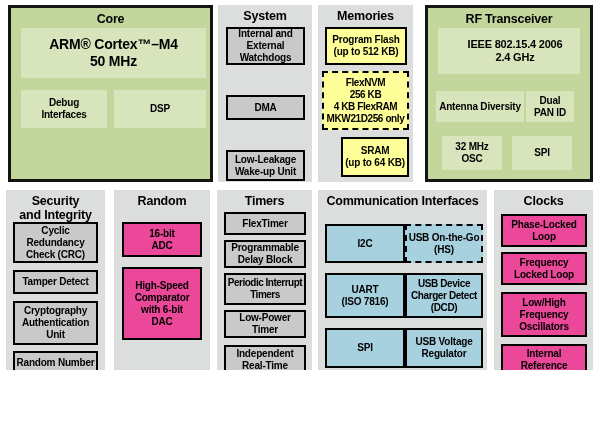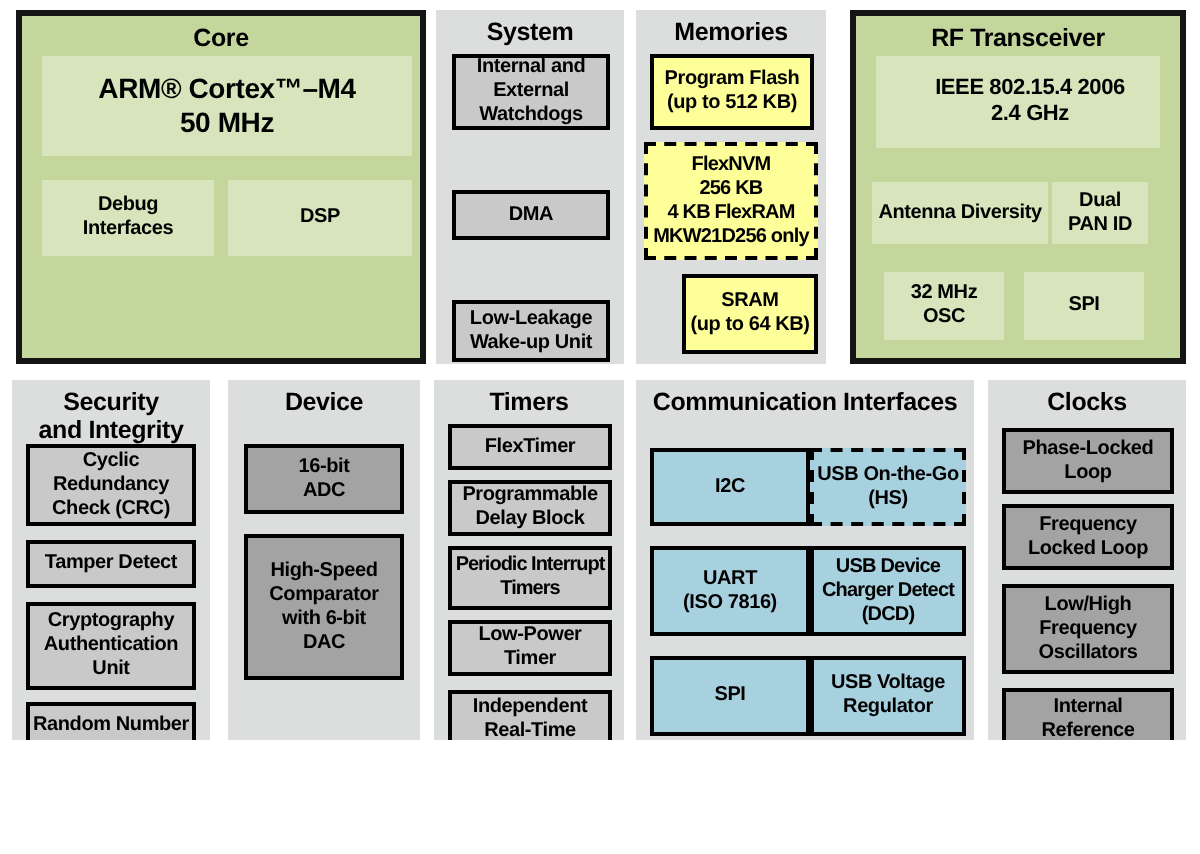--- a/index.html
+++ b/index.html
@@ -20,21 +20,21 @@
     position:absolute; display:flex; align-items:center; justify-content:center;
     text-align:center; font-size:10px; font-weight:bold; line-height:1.2;
     color:#000; white-space:pre-line; letter-spacing:-0.2px;
   }
   .bordered { border:2px solid #000; }
   .dashedb  { border:2px dashed #000; }
   .greenb  { background:#d8e4bc; }
   .grayb   { background:#c9c9c9; }
   .yellowb { background:#ffff99; }
   .blueb   { background:#a8d1df; }
-  .tanb    { background:#a3a3a3; }
+  .tanb    { background:#ec4899; }
 
   
   #core { left:8px; top:5px; width:205px; height:177px; }
   #core .b-arm  { left:10px; right:4px;  top:20px;  height:50px; font-size:14px; }
   #core .b-debug{ left:10px; width:86px; top:82px;  height:38px; }
   #core .b-dsp  { right:4px; width:92px; top:82px;  height:38px; }
   #core .b-int  { left:10px; right:4px;  top:132px; height:36px; font-size:11px; }
 
   
   #system { left:218px; top:5px; width:94px; height:177px; }
@@ -154,21 +154,21 @@
 Check (CRC)</div>
     <div class="block grayb bordered b-crypto">Cryptography
 Authentication
 Unit</div>
     <div class="block grayb bordered b-tamper">Tamper Detect</div>
     <div class="block grayb bordered b-rng">Random Number
 Generator</div>
   </div>
 
   <div class="panel graybg" id="analog">
-    <div class="ptitle">Device</div>
+    <div class="ptitle">Random</div>
     <div class="block tanb bordered b-adc">16-bit
 ADC</div>
     <div class="block tanb bordered b-comp">High-Speed
 Comparator
 with 6-bit
 DAC</div>
   </div>
 
   <div class="panel graybg" id="timers">
     <div class="ptitle">Timers</div>

